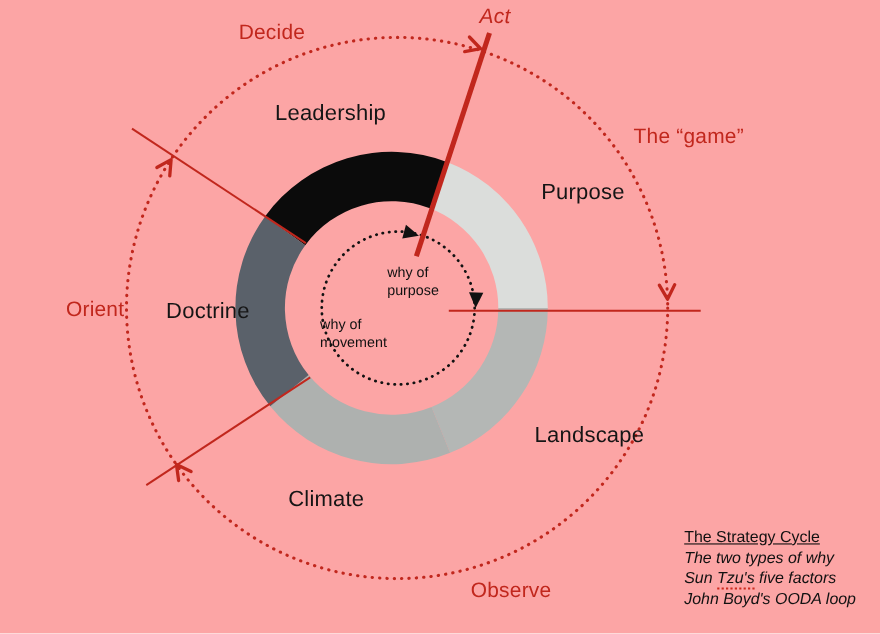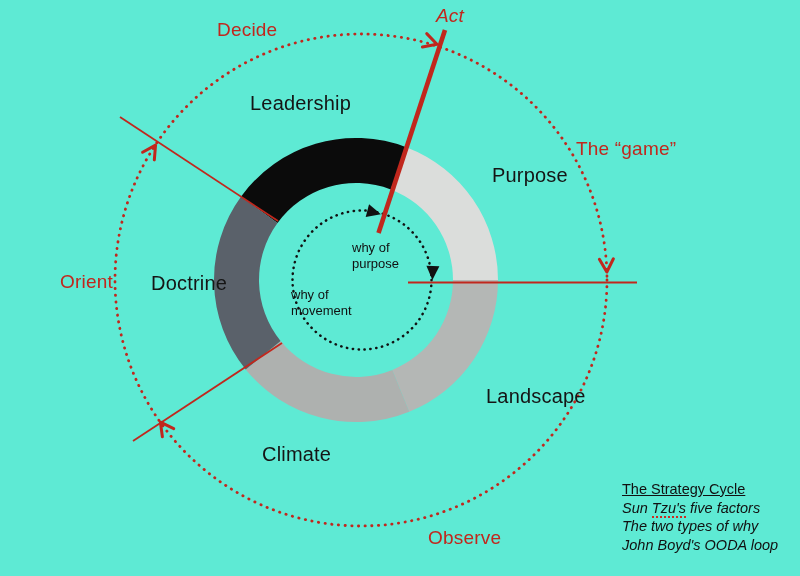--- a/index.html
+++ b/index.html
@@ -1,17 +1,17 @@
 <!DOCTYPE html>
 <html><head>
 <meta charset="utf-8">
 <style>
   html,body { margin:0; padding:0; background:#ffffff; }
   .canvas {
-    position:relative; width:800px; height:576px; background:#5eead4;
+    position:relative; width:800px; height:576px; background:#fca5a5;
     font-family:"Liberation Sans","DejaVu Sans",sans-serif; overflow:hidden;
   }
   .canvas svg { position:absolute; left:0; top:0; }
   .label { position:absolute; white-space:nowrap; }
   .factor-label { color:#151515; font-size:20px; letter-spacing:0.2px; }
   .ooda-label { color:#c1271d; font-size:19px; letter-spacing:0.2px; }
   .why-block { position:absolute; text-align:left; color:#111; font-size:13px; line-height:16px; }
   .legend { position:absolute; left:622px; top:480px; color:#111; font-size:14.5px; line-height:18.5px; }
   .legend .legend-title { text-decoration:underline; }
   .legend .it { font-style:italic; }
@@ -44,39 +44,39 @@
     <line x1="445" y1="30" x2="378.5" y2="233" stroke-width="4.6" stroke="#c1271d"></line>
 
     <path d="M-12,-7 L1,0 L-12,7" fill="none" stroke-width="3" stroke-linecap="round" stroke-linejoin="round" transform="translate(155,146) rotate(303)" stroke="#c1271d"></path>
     <path d="M-12,-7 L1,0 L-12,7" fill="none" stroke-width="3" stroke-linecap="round" stroke-linejoin="round" transform="translate(436,44) rotate(18)" stroke="#c1271d"></path>
     <path d="M-12,-7 L1,0 L-12,7" fill="none" stroke-width="3" stroke-linecap="round" stroke-linejoin="round" transform="translate(606.8,271) rotate(88)" stroke="#c1271d"></path>
     <path d="M-12,-7 L1,0 L-12,7" fill="none" stroke-width="3" stroke-linecap="round" stroke-linejoin="round" transform="translate(161,423) rotate(234)" stroke="#c1271d"></path>
   </svg>
 
   <div class="label ooda-label" style="left:217px; top:19px;">Decide</div>
   <div class="label ooda-label" style="left:436px; top:5px;font-style:italic;">Act</div>
-  <div class="label ooda-label" style="left:576px; top:114px;margin-top:24px;">The “game”</div>
+  <div class="label ooda-label" style="left:576px; top:114px;">The “game”</div>
   <div class="label ooda-label" style="left:39px;  top:271px;margin-left:21px;">Orient</div>
   <div class="label ooda-label" style="left:428px; top:527px;">Observe</div>
 
   <div class="label factor-label" style="left:250px; top:92px;">Leadership</div>
   <div class="label factor-label" style="left:492px; top:164px;">Purpose</div>
   <div class="label factor-label" style="left:486px; top:385px;">Landscape</div>
   <div class="label factor-label" style="left:262px; top:443px;">Climate</div>
   <div class="label factor-label" style="left:151px; top:272px;">Doctrine</div>
 
   <div class="why-block" style="left:352px; top:240px; width:86px;">
     <div>why of</div>
     <div>purpose</div>
   </div>
   <div class="why-block" style="left:291px; top:287px; width:100px;">
     <div>why of</div>
     <div>movement</div>
   </div>
 
   <div class="legend">
     <div class="legend-title">The Strategy Cycle</div>
+    <div class="it">The two types of why</div>
     <div class="it"><span>Sun </span><span class="misspell">Tzu's</span><span> five factors</span></div>
-    <div class="it">The two types of why</div>
     <div class="it">John Boyd's OODA loop</div>
   </div>
 
 </div>
 
 </body></html>

